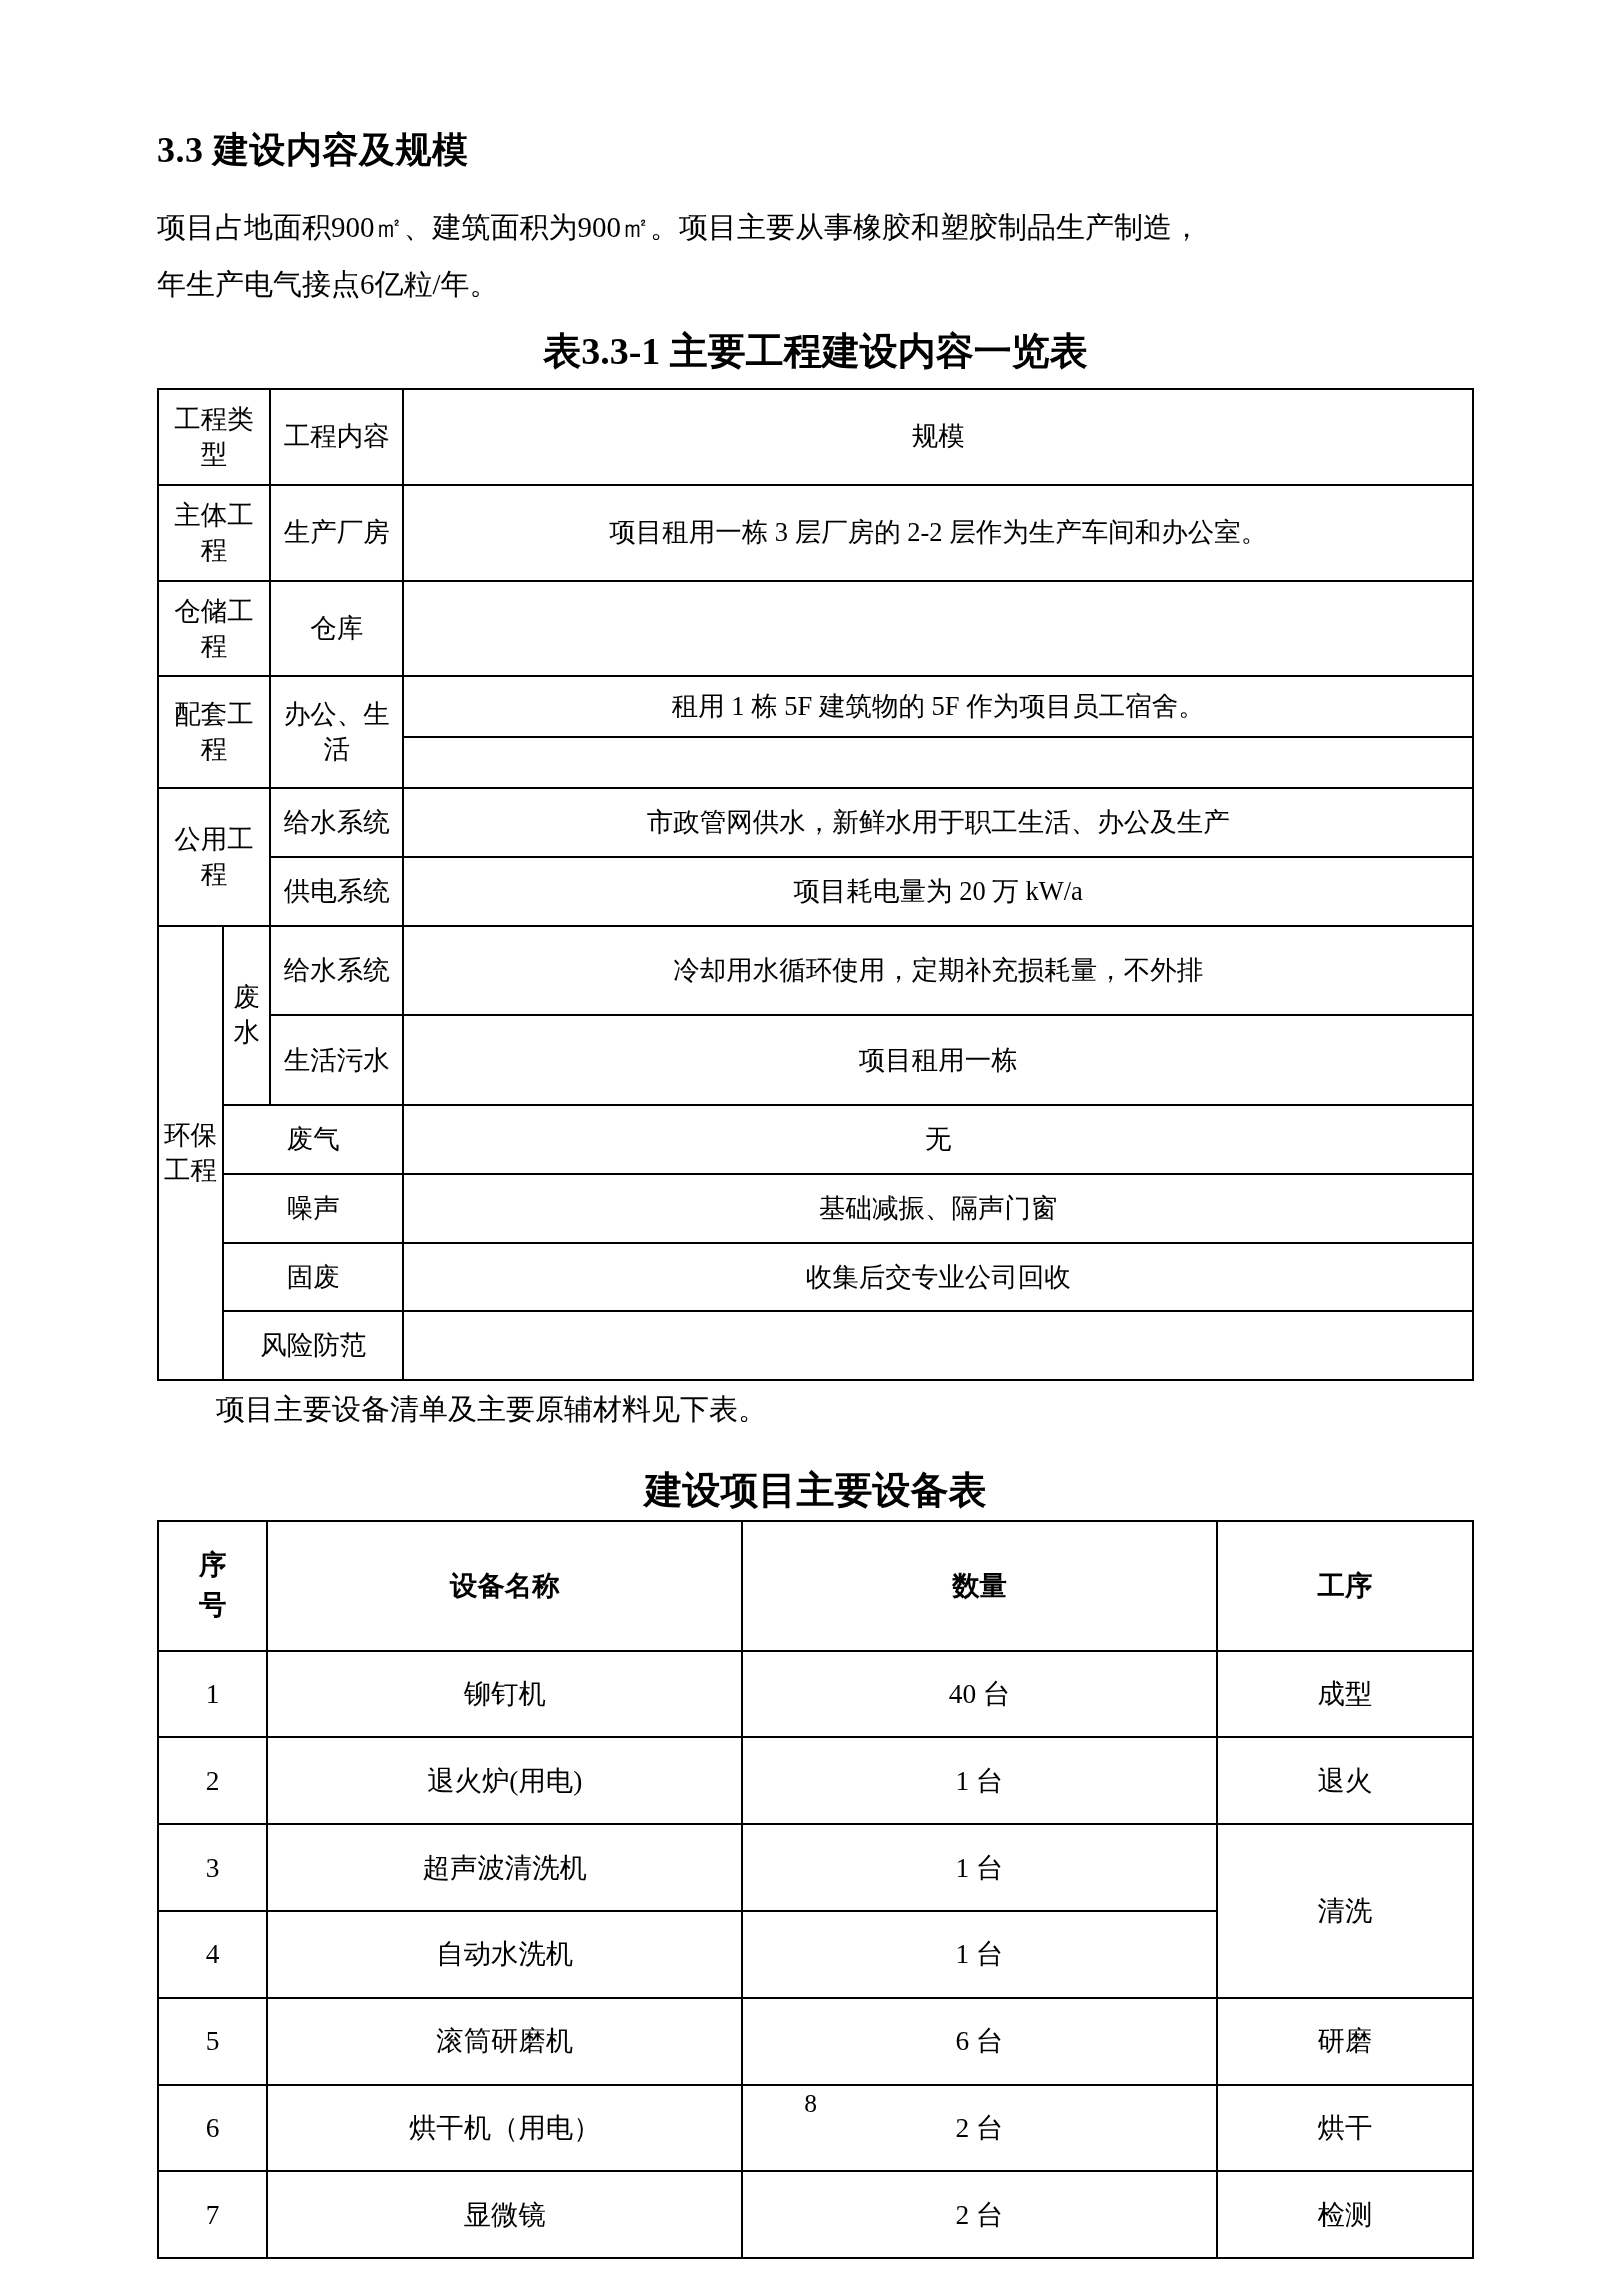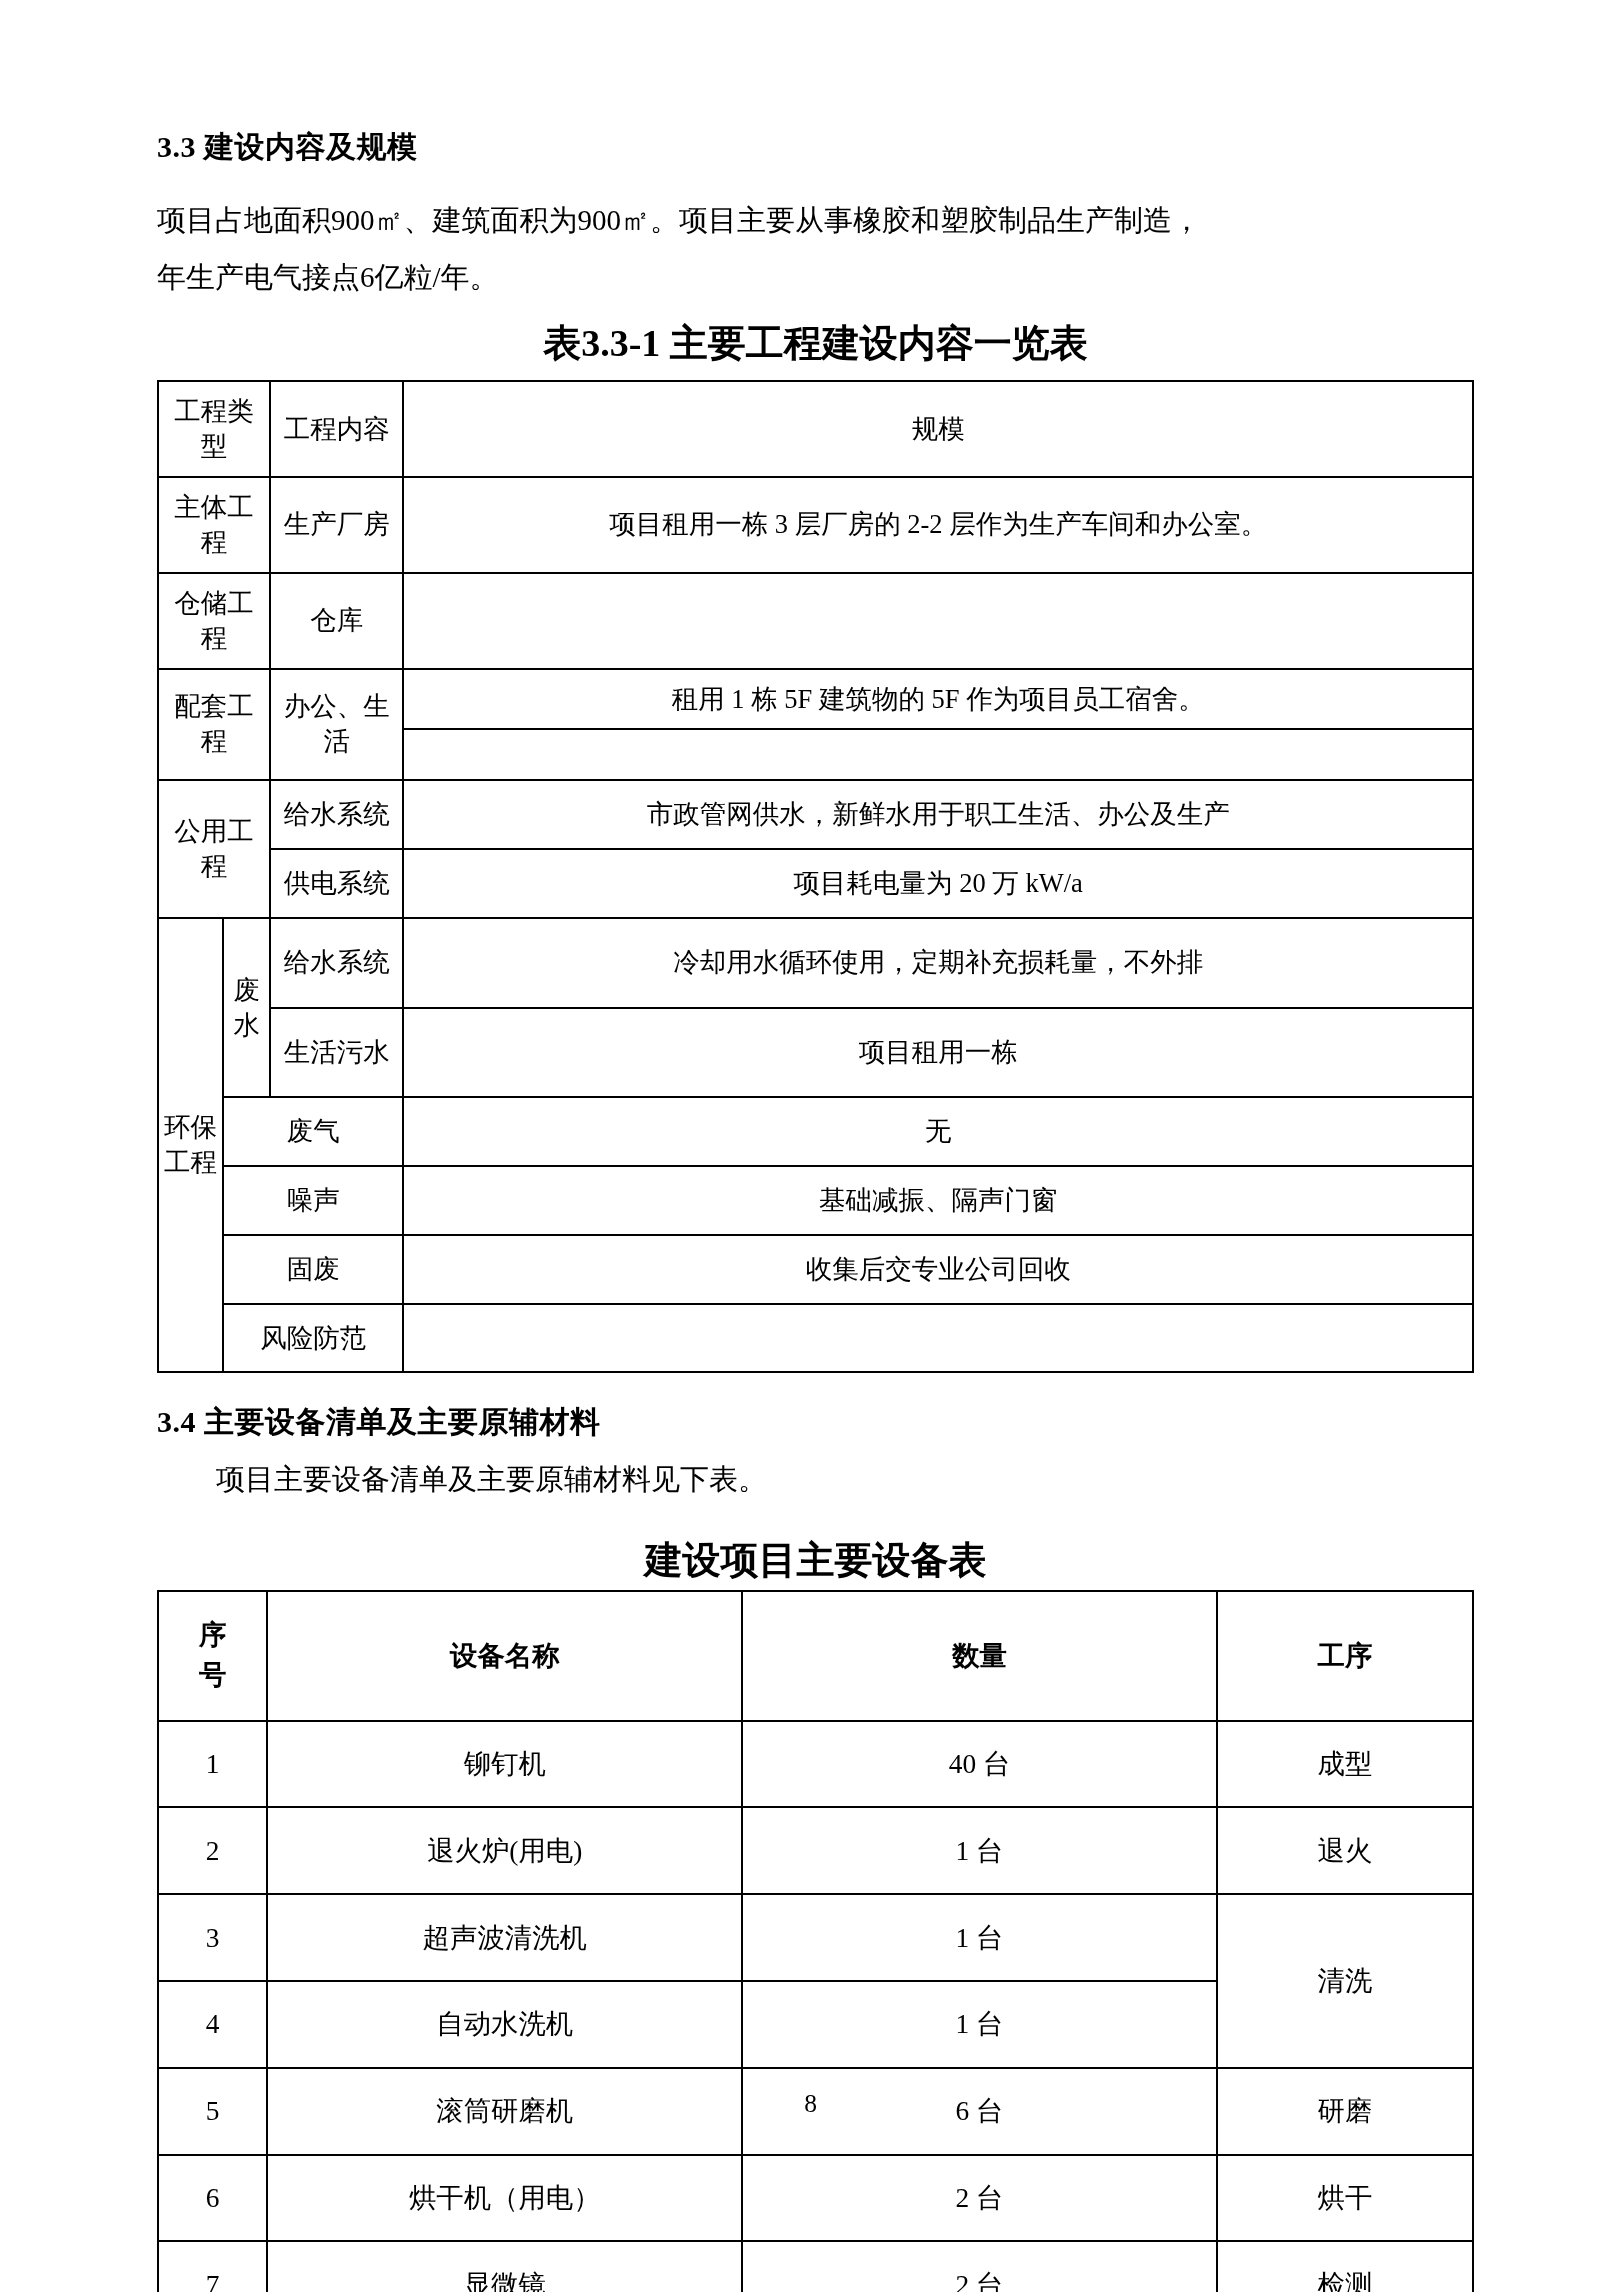--- a/index.html
+++ b/index.html
@@ -16,21 +16,21 @@
     width: 1621px;
     height: 2293px;
     background: #ffffff;
     box-sizing: border-box;
     padding: 127px 147px 0 157px;
     overflow: hidden;
   }
 
   
   .h2 {
-    font-size: 30px;
+    font-size: 36px;
     font-weight: bold;
     letter-spacing: 0.5px;
     margin: 0 0 25.5px 0;
     line-height: 1.3;
   }
   .h2.second {
     margin: 29px 0 9.8px 0;
   }
 
   
@@ -188,21 +188,20 @@
         <td>收集后交专业公司回收</td>
       </tr>
 
       <tr>
         <td colspan="2" style="height:47px">风险防范</td>
         <td></td>
       </tr>
     </tbody>
   </table>
 
-  <div class="h2 second">3.4 主要设备清单及主要原辅材料</div>
 
   <p class="body indent">项目主要设备清单及主要原辅材料见下表。</p>
 
   <div class="table-caption cap2">建设项目主要设备表</div>
 
   <table class="doc t2">
     <colgroup>
       <col style="width:88px">
       <col style="width:382px">
       <col style="width:382px">

